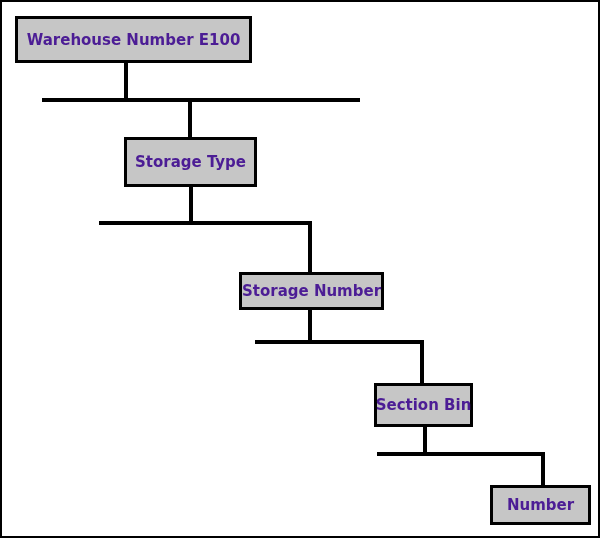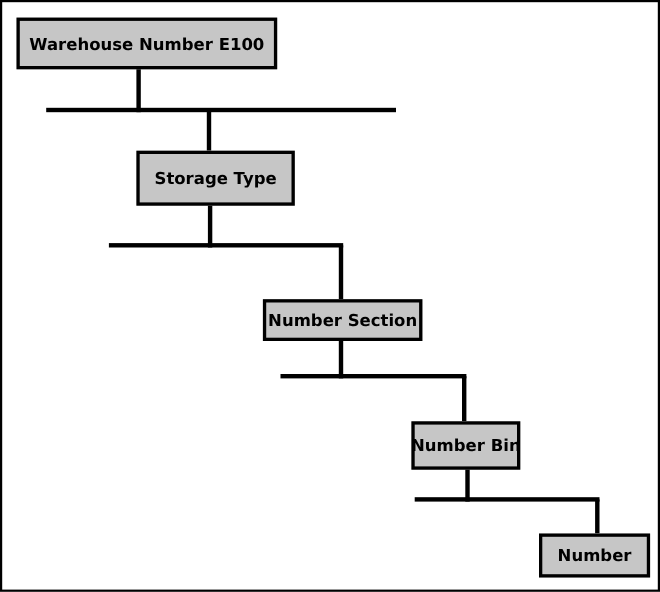--- a/index.html
+++ b/index.html
@@ -19,31 +19,31 @@
   .node {
     position: absolute;
     box-sizing: border-box;
     background: var(--node-fill, #c6c6c6);
     border: 3px solid var(--node-border, #000000);
     display: flex;
     align-items: center;
     justify-content: center;
     font-weight: bold;
     font-size: 15px;
-    color: #000000;
+    color: #4c1d95;
     text-align: center;
     white-space: nowrap;
   }
   .connector {
     position: absolute;
     background: var(--line, #000000);
   }
   
   .n1 { left: 13px;  top: 14px;  width: 237px; height: 47px; }
-  .n2 { left: 122px; top: 135px; width: 144px; height: 50px; }
+  .n2 { left: 122px; top: 135px; width: 133px; height: 50px; }
   .n3 { left: 237px; top: 270px; width: 145px; height: 38px; }
   .n4 { left: 372px; top: 381px; width: 99px;  height: 44px; }
   .n5 { left: 488px; top: 483px; width: 101px; height: 40px; }
   
   .v1a { left: 122px; top: 60px;  width: 4px;   height: 40px; }
   .h1  { left: 40px;  top: 96px;  width: 318px; height: 4px;  }
   .v1b { left: 186px; top: 98px;  width: 4px;   height: 37px; }
   .v2a { left: 187px; top: 183px; width: 4px;   height: 40px; }
   .h2  { left: 97px;  top: 219px; width: 213px; height: 4px;  }
   .v2b { left: 306px; top: 221px; width: 4px;   height: 49px; }
@@ -75,22 +75,22 @@
   <div class="connector h4"></div>
   <div class="connector v4b"></div>
 
   <div class="node n1">
     <span>Warehouse Number E100</span>
   </div>
   <div class="node n2">
     <span>Storage Type</span>
   </div>
   <div class="node n3">
-    <span>Number Section</span>
+    <span>Storage Number</span>
   </div>
   <div class="node n4">
-    <span>Number Bin</span>
+    <span>Section Bin</span>
   </div>
   <div class="node n5">
     <span>Number</span>
   </div>
 
 </div>
 
 </body></html>

